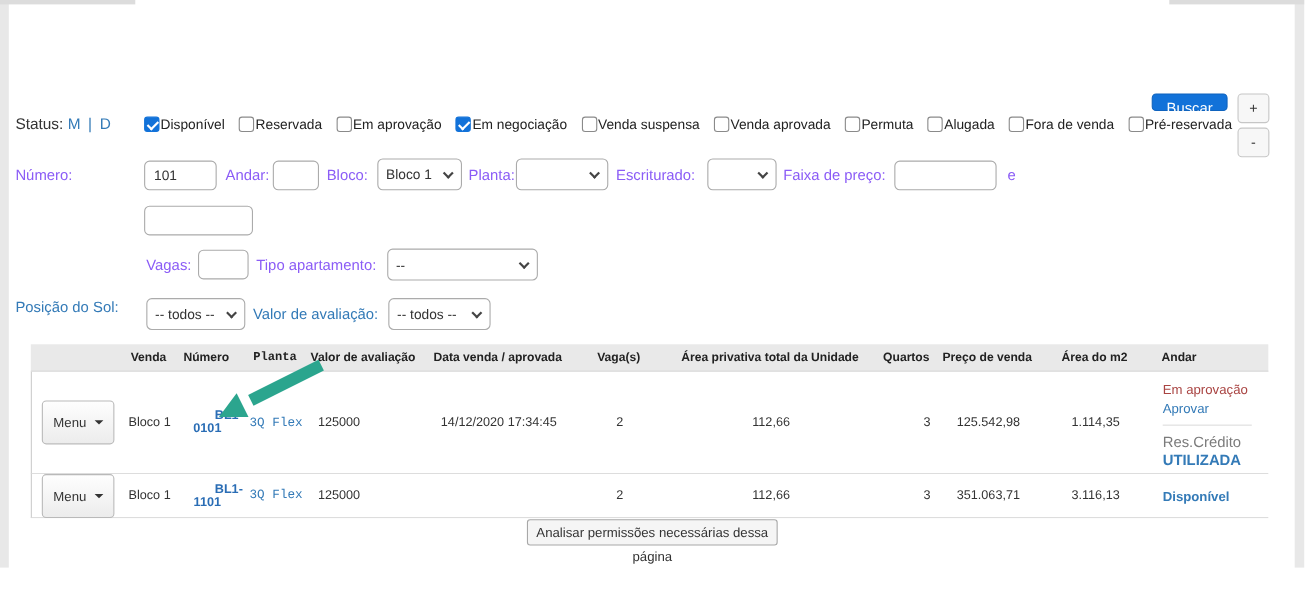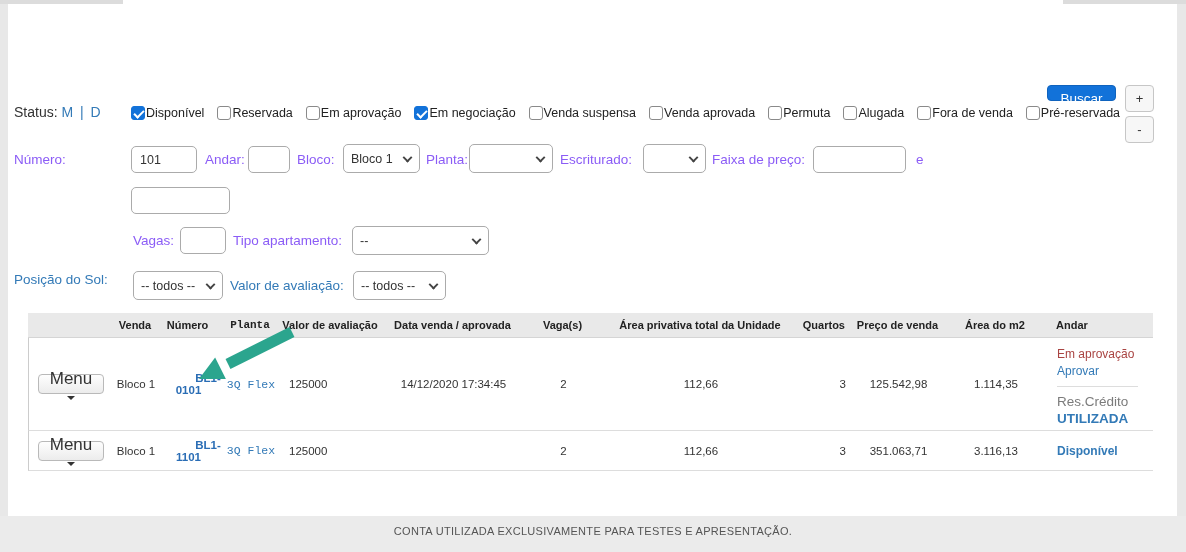--- a/index.html
+++ b/index.html
@@ -62,23 +62,23 @@
   .row { display:flex; align-items:center; background:#fff; border-bottom:1px solid #ddd;
          border-left:1px solid #ccc; }
   .row1 { height:93px; } .row2 { height:40px; }
   .td { font-size:11.5px; color:#333; text-align:center; }
   .c0 { flex:0 0 87px; } .c1 { flex:0 0 40px; } .c2 { flex:0 0 65px; } .c3 { flex:0 0 60px;font-family:Liberation Mono, monospace; }
   .c4 { flex:0 0 100px; } .c5 { flex:0 0 145px; } .c6 { flex:0 0 75px; } .c7 { flex:0 0 200px; }
   .c8 { flex:0 0 45px;text-align:right; } .c9 { flex:0 0 105px; } .c10 { flex:0 0 90px; } .c11 { flex:0 0 113px; }
   .td.c4 { text-align:left; padding-left:8px; }
   .th.c11, .td.c11 { text-align:left; padding-left:16px; }
   .cell-menu { display:flex; padding-left:9px; }
-  .menu-btn { width:66px; height:20px; border:1px solid #b9b9b9; border-radius:4px;
-           background:linear-gradient(#fefefe,#ececec); font-size:17px; color:#333;
-           display:flex; align-items:center; justify-content:center; gap:7px; cursor:pointer;flex-direction:column; }
+  .menu-btn { width:66px; height:40px; border:1px solid #b9b9b9; border-radius:4px;
+           background:linear-gradient(#fefefe,#ececec); font-size:12px; color:#333;
+           display:flex; align-items:center; justify-content:center; gap:7px; cursor:pointer; }
   .caret { width:0; height:0; border-left:4px solid transparent; border-right:4px solid transparent;
            border-top:4px solid #333; }
   a.unit-link { color:var(--unit_link,#2a6db5); font-weight:bold; text-decoration:none; cursor:pointer;margin-left:39px; }
   a.plain-link { color:var(--link_blue,#337ab7); text-decoration:none; cursor:pointer; }
   .status-cell { align-self:stretch; padding-top:8px; }
   .st-red  { font-size:12px; color:var(--status_red,#a94442); line-height:17px; }
   .st-link { display:inline-block; font-size:12px; line-height:17px; }
   .st-div  { border-top:1px solid #ddd; margin:6px 16px 6px 0; }
   .st-res  { font-size:13.5px; color:#7b7b7b; line-height:17px; }
   .st-pend { font-size:13.5px; font-weight:bold; color:var(--pendente_blue,#1e87c8); line-height:18px; }
@@ -273,16 +273,14 @@
         <a class="plain-link st-disp">Disponível</a>
       </div>
     </div>
   </div>
 
   <svg class="arrow" width="130" height="70" viewBox="0 0 130 70">
     <path d="M112,10 L48,42" stroke="#2BA58E" stroke-width="11" fill="none"></path>
     <polygon points="35.1,35.6 19,57 45.9,57.0" fill="#2BA58E"></polygon>
   </svg>
 
-  <div class="footer">
-    <span>CONTA UTILIZADA EXCLUSIVAMENTE PARA TESTES E APRESENTAÇÃO.</span>
-  </div>
+  <div class="btn-analisar">Analisar permissões necessárias dessa página</div>
 </div>
 
 </body></html>

